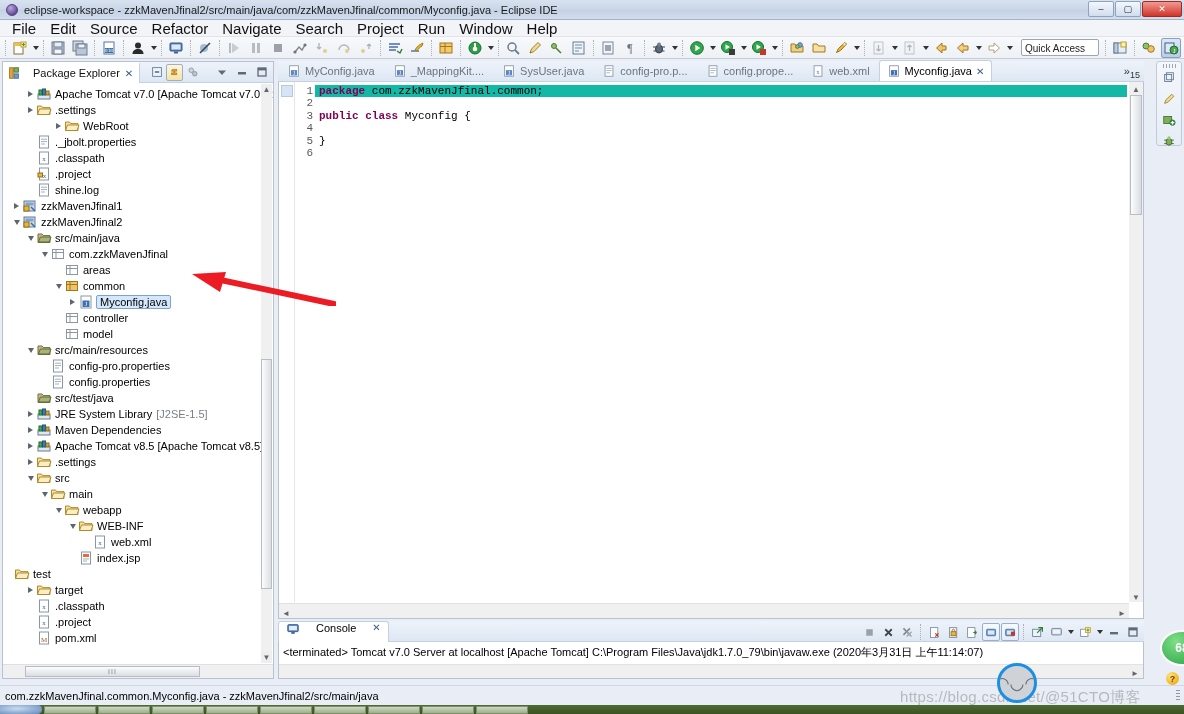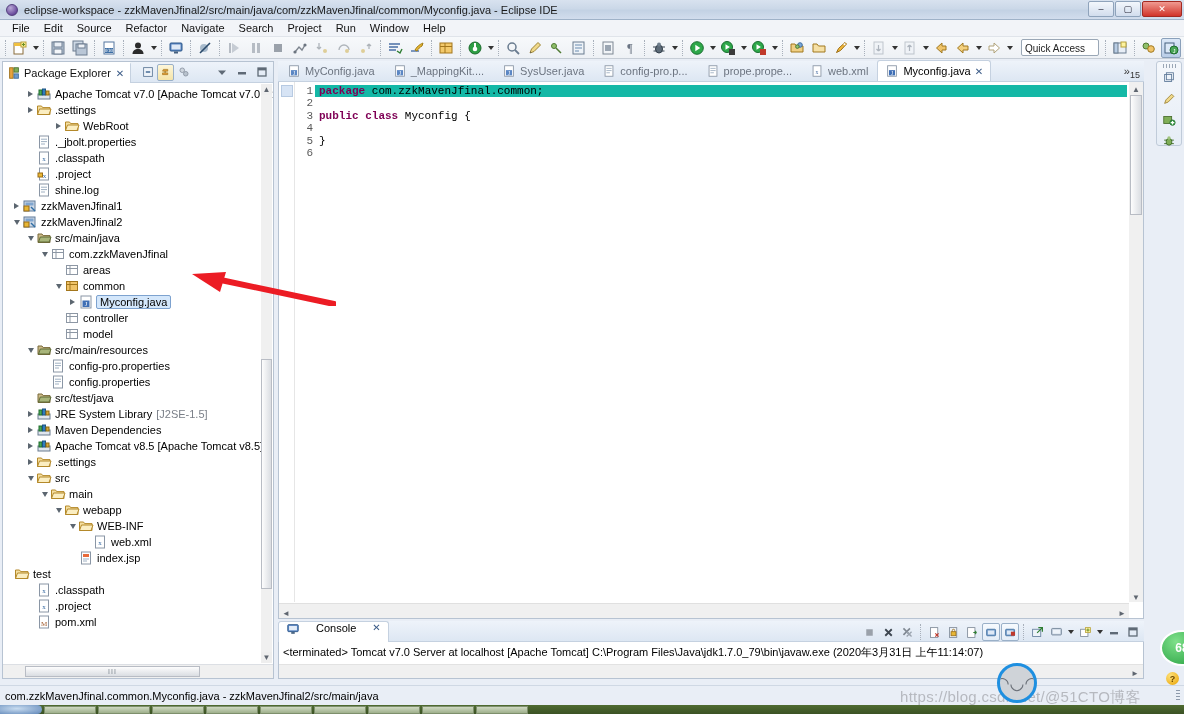--- a/index.html
+++ b/index.html
@@ -51,21 +51,21 @@
   }
 
   
   .menubar {
     position: absolute; left: 0; top: 20px; width: 1184px; height: 17px;
     background: #f2f4f8;
     display: flex; align-items: center; padding-left: 5px;
     border-bottom: 1px solid #e0e4ea;
   }
   .menu-item {
-    padding: 1px 7px; font-size: 11px; color: #111; cursor: default;
+    padding: 1px 7px; font-size: 15px; color: #111; cursor: default;
   }
 
   
   .toolbar {
     position: absolute; left: 0; top: 37px; width: 1184px; height: 22px;
     background: linear-gradient(to bottom,#f7f9fb,#eef1f5);
     border-bottom: 1px solid #c6cdd6;
     display: flex; align-items: center; padding-left: 2px;
   }
   .tbtn {
@@ -111,21 +111,21 @@
   .pe-tabrow {
     height: 21px; background: linear-gradient(to bottom,#eef3fa,#dde7f3);
     border-bottom: 1px solid #c5d1e0;
     display: flex; align-items: center; position: relative;
   }
   .pe-tab {
     height: 21px; display: flex; align-items: center; padding: 0 6px 0 4px;
     background: #fff; border-right: 1px solid #c5d1e0;
     border-top: 2px solid #fff;
   }
-  .pe-tab-label { font-size: 11px; margin-left: 3px; color: #111; }
+  .pe-tab-label { font-size: 11px; margin-left: 12px; color: #111; }
   .pe-tab-close { margin-left: 5px; font-size: 10px; color: #3a5a86; }
   .pe-tools { display: flex; align-items: center; margin-left: 8px; gap: 1px; }
   .pe-tool {
     width: 17px; height: 17px; display: flex; align-items: center; justify-content: center;
     border-radius: 2px;
   }
   .pe-tool.pressed { border: 1px solid #9ab0c8; background: linear-gradient(to bottom,#fdf6da,#f5e4a8); }
   .pe-right-tools { position: absolute; right: 3px; display: flex; gap: 3px; align-items: center; }
 
   .pe-body {
@@ -981,20 +981,28 @@
             </div>
             <div class="row" style="">
               <span class="twisty"></span>
               <span class="ico"><svg width="16" height="16" viewBox="0 0 16 16">
                   <path d="M1.5 12.5V4h4l1.2 1.6H14v6.9z" fill="#f5dfa0" stroke="#b4892a"></path>
                   <path d="M1.5 12.5l2-5.5H15l-2 5.5z" fill="#fbeec2" stroke="#b4892a"></path>
                 </svg></span>
               <span class="lbl">test</span>
             </div>
             <div class="row" style="padding-left: 22px;">
+              <span class="twisty closed"></span>
+              <span class="ico"><svg width="16" height="16" viewBox="0 0 16 16">
+                  <path d="M1.5 12.5V4h4l1.2 1.6H14v6.9z" fill="#f5dfa0" stroke="#b4892a"></path>
+                  <path d="M1.5 12.5l2-5.5H15l-2 5.5z" fill="#fbeec2" stroke="#b4892a"></path>
+                </svg></span>
+              <span class="lbl">target</span>
+            </div>
+            <div class="row" style="padding-left: 22px;">
               <span class="twisty"></span>
               <span class="ico"><svg width="16" height="16" viewBox="0 0 16 16">
                   <rect x="3.5" y="2" width="9" height="12" fill="#fff" stroke="#8a96a5"></rect>
                   <text x="8" y="11" font-size="7" fill="#3c6ea5" text-anchor="middle" font-family="serif">x</text>
                 </svg></span>
               <span class="lbl">.classpath</span>
             </div>
             <div class="row" style="padding-left: 22px;">
               <span class="twisty"></span>
               <span class="ico"><svg width="16" height="16" viewBox="0 0 16 16">
@@ -1061,21 +1069,21 @@
               <rect x="3.5" y="2" width="9" height="12" fill="#fff" stroke="#8a96a5"></rect>
               <path d="M5 5h6M5 7.5h6M5 10h4" stroke="#9fb0c2"></path>
             </svg>
           <span>config-pro.p...</span>
         </div>
         <div class="ed-tab">
           <svg width="14" height="14" viewBox="0 0 16 16">
               <rect x="3.5" y="2" width="9" height="12" fill="#fff" stroke="#8a96a5"></rect>
               <path d="M5 5h6M5 7.5h6M5 10h4" stroke="#9fb0c2"></path>
             </svg>
-          <span>prope.prope...</span>
+          <span>config.prope...</span>
         </div>
         <div class="ed-tab">
           <svg width="14" height="14" viewBox="0 0 16 16">
               <rect x="3.5" y="2" width="9" height="12" fill="#fff" stroke="#8a96a5"></rect>
               <text x="8" y="11" font-size="6.5" fill="#4a6fa5" text-anchor="middle" font-family="serif">x</text>
             </svg>
           <span>web.xml</span>
         </div>
         <div class="ed-tab active">
           <svg width="14" height="14" viewBox="0 0 16 16">

